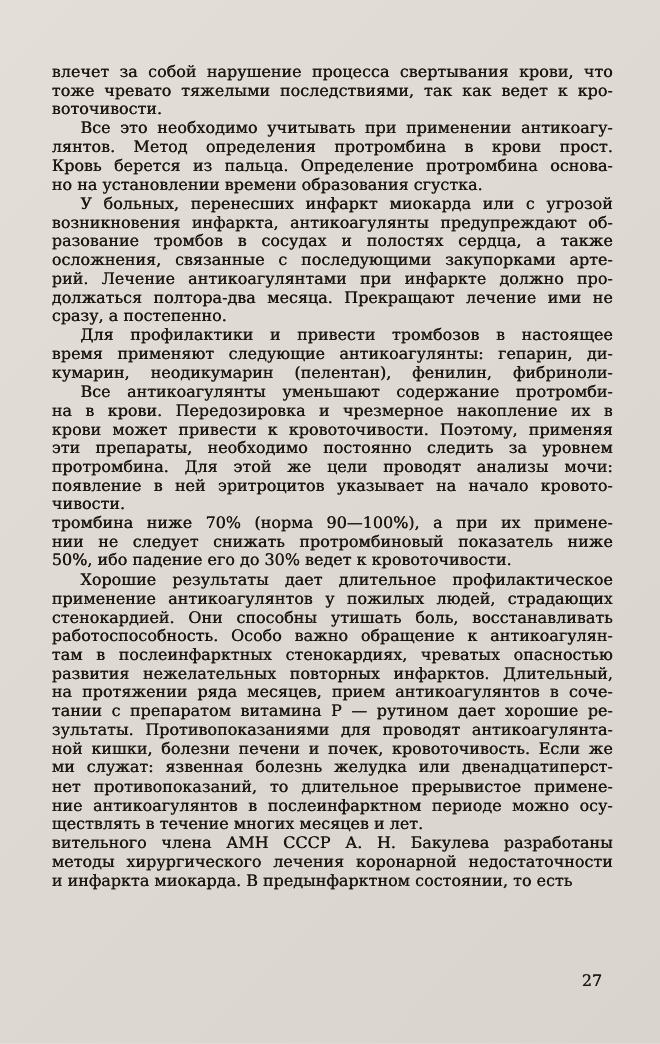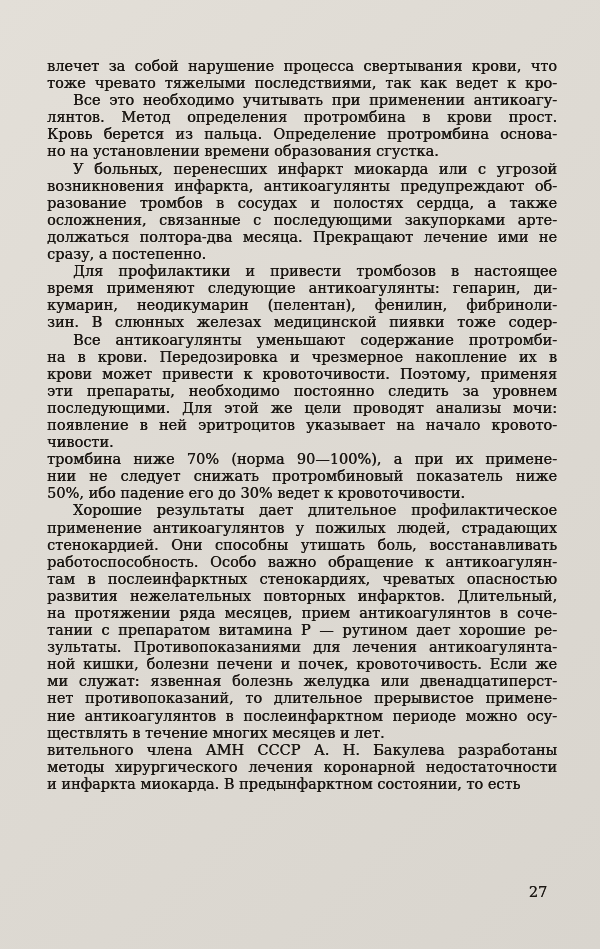--- a/index.html
+++ b/index.html
@@ -52,53 +52,54 @@
     text-shadow: 0.35px 0 0 currentColor;
   }
 </style>
 </head>
 <body>
 
 <div class="scan-page">
   <div class="text-block">
       <div class="line">влечет за собой нарушение процесса свертывания крови, что</div>
       <div class="line">тоже чревато тяжелыми последствиями, так как ведет к кро-</div>
+      <div class="line para-end">воточивости.</div>
       <div class="line indent">Все это необходимо учитывать при применении антикоагу-</div>
       <div class="line">лянтов. Метод определения протромбина в крови прост.</div>
       <div class="line">Кровь берется из пальца. Определение протромбина основа-</div>
       <div class="line para-end">но на установлении времени образования сгустка.</div>
       <div class="line indent">У больных, перенесших инфаркт миокарда или с угрозой</div>
       <div class="line">возникновения инфаркта, антикоагулянты предупреждают об-</div>
       <div class="line">разование тромбов в сосудах и полостях сердца, а также</div>
       <div class="line">осложнения, связанные с последующими закупорками арте-</div>
+      <div class="line">рий. Лечение антикоагулянтами при инфаркте должно про-</div>
       <div class="line">должаться полтора-два месяца. Прекращают лечение ими не</div>
       <div class="line para-end">сразу, а постепенно.</div>
       <div class="line indent">Для профилактики и привести тромбозов в настоящее</div>
       <div class="line">время применяют следующие антикоагулянты: гепарин, ди-</div>
       <div class="line">кумарин, неодикумарин (пелентан), фенилин, фибриноли-</div>
-      <div class="line">зин. В слюнных железах медицинской пиявки тоже содер-</div>
       <div class="line indent">Все антикоагулянты уменьшают содержание протромби-</div>
       <div class="line">на в крови. Передозировка и чрезмерное накопление их в</div>
       <div class="line">крови может привести к кровоточивости. Поэтому, применяя</div>
       <div class="line">эти препараты, необходимо постоянно следить за уровнем</div>
-      <div class="line">последующими. Для этой же цели проводят анализы мочи:</div>
+      <div class="line">протромбина. Для этой же цели проводят анализы мочи:</div>
       <div class="line">появление в ней эритроцитов указывает на начало кровото-</div>
       <div class="line para-end">чивости.</div>
       <div class="line">тромбина ниже 70% (норма 90—100%), а при их примене-</div>
       <div class="line">нии не следует снижать протромбиновый показатель ниже</div>
       <div class="line para-end">50%, ибо падение его до 30% ведет к кровоточивости.</div>
       <div class="line indent">Хорошие результаты дает длительное профилактическое</div>
       <div class="line">применение антикоагулянтов у пожилых людей, страдающих</div>
       <div class="line">стенокардией. Они способны утишать боль, восстанавливать</div>
       <div class="line">работоспособность. Особо важно обращение к антикоагулян-</div>
       <div class="line">там в послеинфарктных стенокардиях, чреватых опасностью</div>
       <div class="line">развития нежелательных повторных инфарктов. Длительный,</div>
       <div class="line">на протяжении ряда месяцев, прием антикоагулянтов в соче-</div>
       <div class="line">тании с препаратом витамина Р — рутином дает хорошие ре-</div>
-      <div class="line">зультаты. Противопоказаниями для лечения антикоагулянта-</div>
+      <div class="line">зультаты. Противопоказаниями для проводят антикоагулянта-</div>
       <div class="line">ной кишки, болезни печени и почек, кровоточивость. Если же</div>
       <div class="line">ми служат: язвенная болезнь желудка или двенадцатиперст-</div>
       <div class="line">нет противопоказаний, то длительное прерывистое примене-</div>
       <div class="line">ние антикоагулянтов в послеинфарктном периоде можно осу-</div>
       <div class="line para-end">ществлять в течение многих месяцев и лет.</div>
       <div class="line">вительного члена АМН СССР А. Н. Бакулева разработаны</div>
       <div class="line">методы хирургического лечения коронарной недостаточности</div>
       <div class="line para-end">и инфаркта миокарда. В предынфарктном состоянии, то есть</div>
     </div>
   <div class="page-number">27</div>

